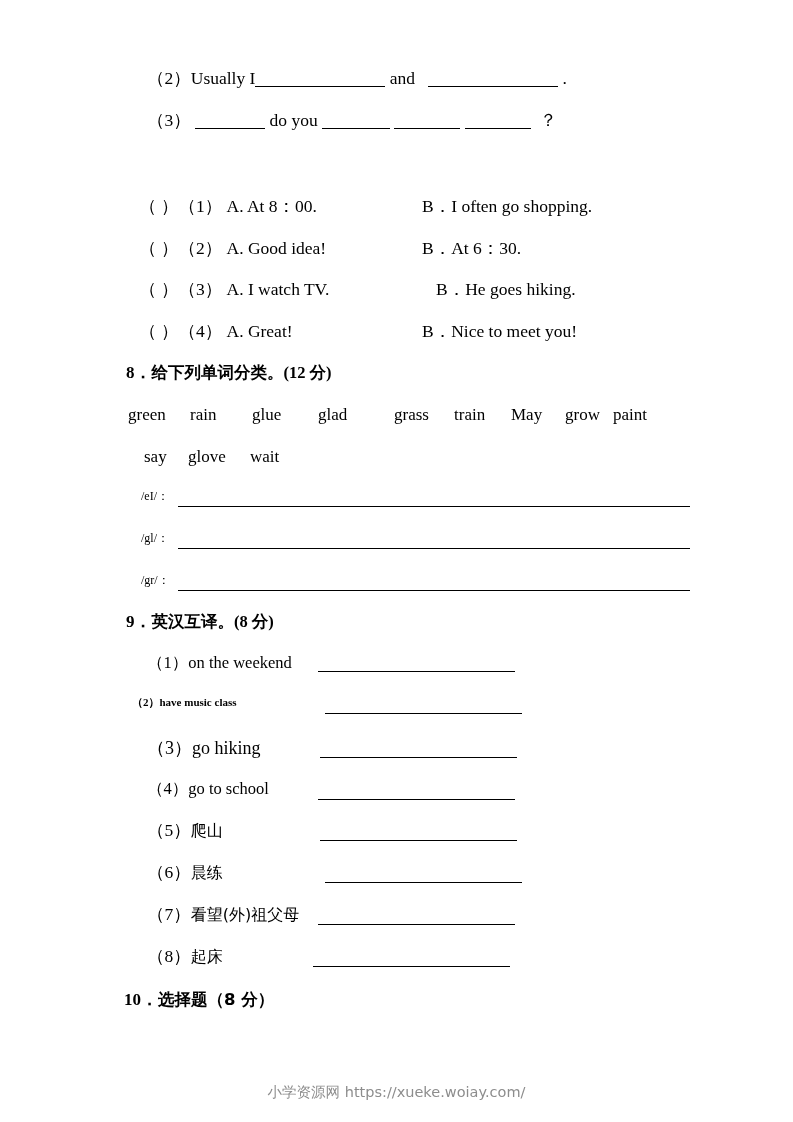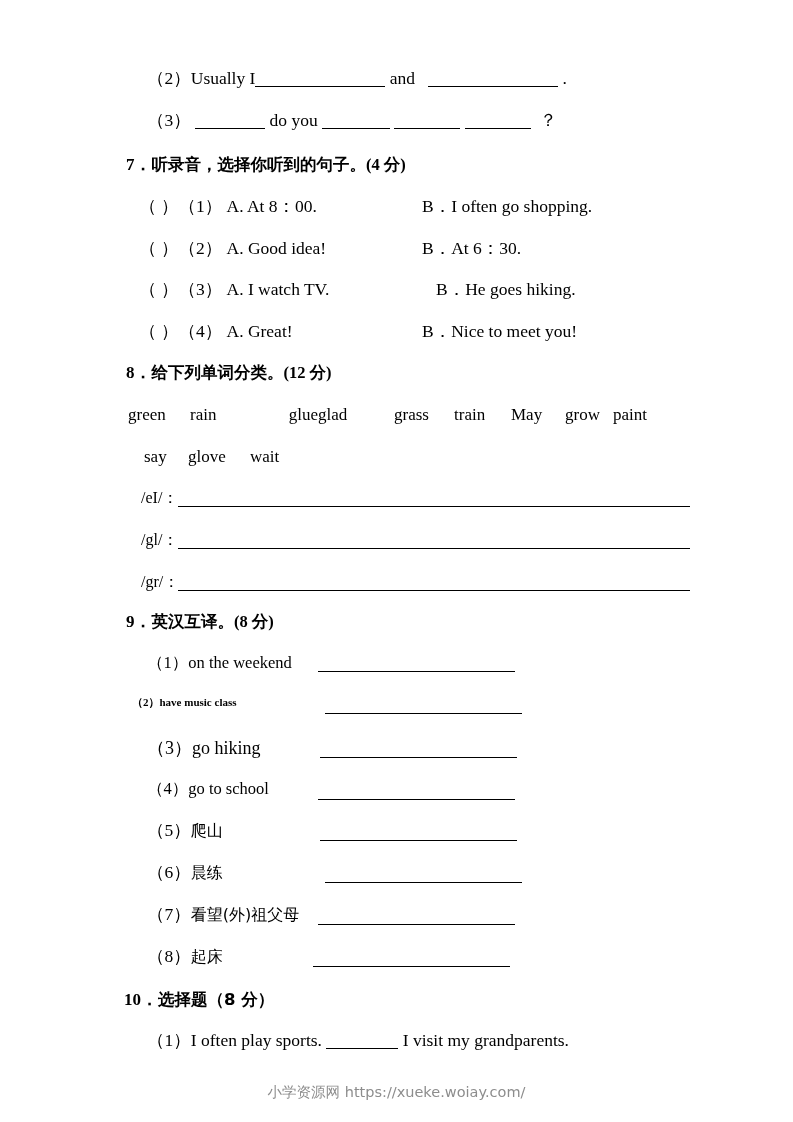--- a/index.html
+++ b/index.html
@@ -79,39 +79,36 @@
     left: 0;
     width: 793px;
     text-align: center;
     color: #8d8d8d;
     font-family: "DejaVu Sans", "Liberation Sans", sans-serif;
     font-size: 14.5px;
     white-space: nowrap;
   }
   .phon {
     font-family: "Liberation Serif", serif;
-    font-size: 16px;
+    font-size: 12px;
   }
 </style>
 </head>
 <body>
 
 <div class="page">
 
   <div class="row" style="left:139px; top:70px;">
     <span>（2）</span><span>Usually I</span><span class="blank" style="width:130px;"></span>&nbsp;<span>and</span>&nbsp;&nbsp;&nbsp;<span class="blank" style="width:130px;"></span>&nbsp;<span>.</span>
   </div>
 
   <div class="row" style="left:139px; top:112px;">
     <span>（3）</span>&nbsp;<span class="blank" style="width:70px;"></span>&nbsp;<span>do you</span>&nbsp;<span class="blank" style="width:68px;"></span>&nbsp;<span class="blank" style="width:66px;"></span>&nbsp;<span class="blank" style="width:66px;"></span>&nbsp;&nbsp;<span>？</span>
   </div>
 
-  <div class="heading" style="left:126px; top:156px;">
-    <span class="num">7．</span><span class="cn">听录音，选择你听到的句子。</span><span class="score">(4 分)</span>
-  </div>
 
   <div class="row" style="left:131px; top:198px;">
     <span>（      ）</span><span>（1）</span>&nbsp;<span class="optA">A. At 8：00.</span>
   </div>
   <div class="row" style="left:414px; top:198px;">
     <span>B．I often go shopping.</span>
   </div>
 
   <div class="row" style="left:131px; top:240px;">
     <span>（      ）</span><span>（2）</span>&nbsp;<span class="optA">A. Good idea!</span>
@@ -132,21 +129,21 @@
   </div>
   <div class="row" style="left:414px; top:323px;">
     <span>B．Nice to meet you!</span>
   </div>
 
   <div class="heading" style="left:126px; top:364px;">
     <span class="num">8．</span><span class="cn">给下列单词分类。</span><span class="score">(12 分)</span>
   </div>
 
   <div class="wordbank" style="left:128px; top:405px;">
-    <span style="width:62px;">green</span><span style="width:62px;">rain</span><span style="width:66px;text-align:right;">glue</span><span style="width:76px;">glad</span><span style="width:60px;">grass</span><span style="width:57px;">train</span><span style="width:54px;">May</span><span style="width:48px;">grow</span><span>paint</span>
+    <span style="width:62px;">green</span><span style="width:62px;">rain</span><span style="width:66px;">glue</span><span style="width:76px;">glad</span><span style="width:60px;">grass</span><span style="width:57px;">train</span><span style="width:54px;">May</span><span style="width:48px;">grow</span><span>paint</span>
   </div>
 
   <div class="wordbank" style="left:128px; top:447px;">
     <span style="width:44px;margin-left:16px;">say</span><span style="width:62px;">glove</span><span>wait</span>
   </div>
 
   <div class="row phon" style="left:133px; top:490px;">
     <span>/eI/：</span>
   </div>
   <div class="rule" style="left:178px; top:506px; width:512px;"></div>
@@ -202,19 +199,16 @@
 
   <div class="row" style="left:139px; top:948px;">
     <span>（8）</span><span class="cn-text">起床</span>
   </div>
   <div class="rule" style="left:313px; top:966px; width:197px;"></div>
 
   <div class="heading" style="left:124px; top:991px;">
     <span class="num">10．</span><span class="cn">选择题</span><span class="score cn">（8 分）</span>
   </div>
 
-  <div class="row" style="left:139px; top:1032px;">
-    <span>（1）</span><span>I often play sports.</span>&nbsp;<span class="blank" style="width:72px;"></span>&nbsp;<span>I visit my grandparents.</span>
-  </div>
 
   <div class="footer" style="top:1083px;">小学资源网 https://xueke.woiay.com/</div>
 
 </div>
 
 </body></html>

